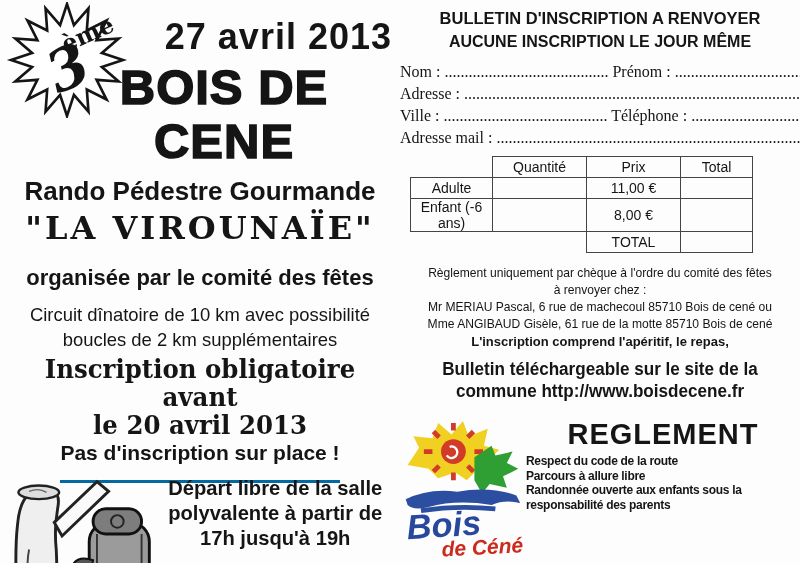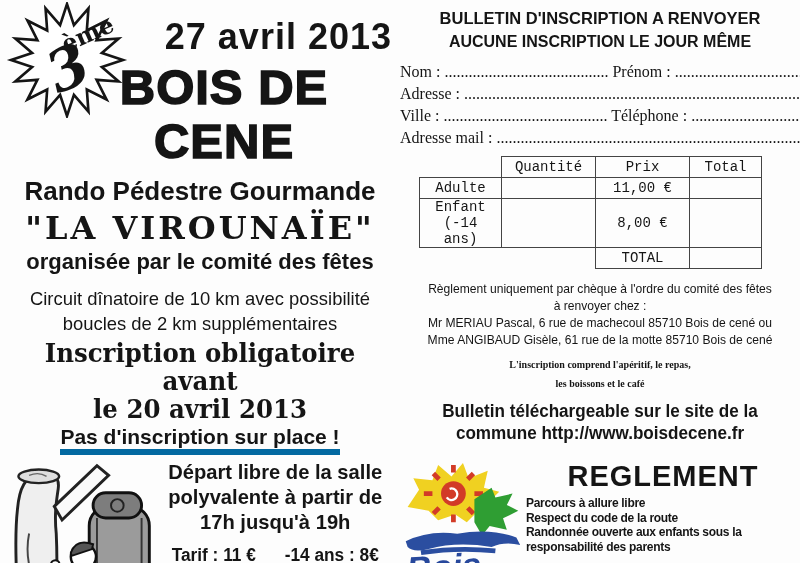--- a/index.html
+++ b/index.html
@@ -22,58 +22,58 @@
   .big-title {
     margin-top:2px; padding-left:48px; text-align:center;
     font-weight:900; font-size:49px; line-height:54px; letter-spacing:1px;
     -webkit-text-stroke:1.6px #151515;
   }
   .subtitle { margin-top:8px; text-align:center; font-weight:700; font-size:26px; }
   .event-name {
     margin-top:2px; text-align:center;
     font-family:"DejaVu Serif", serif; font-weight:700; font-size:32px; letter-spacing:3px;
   }
-  .organizer { margin-top:2px; text-align:center; font-weight:600; font-size:22px; }
+  .organizer { margin-top:18px; text-align:center; font-weight:600; font-size:22px; }
   .circuit { margin-top:11px; text-align:center; font-size:19px; line-height:25px; font-weight:500;
              transform:scaleX(.97); transform-origin:50% 0; }
   .mandatory { margin-top:3px; text-align:center; font-family:"DejaVu Serif", serif;
                font-weight:700; font-size:26px; line-height:28px;
                transform:scaleX(.94); transform-origin:50% 0; }
   .no-onsite { margin-top:2px; text-align:center; font-size:21px; font-weight:800; }
-  .no-onsite span { border-bottom:6px solid #0369a1; padding-bottom:1px; }
+  .no-onsite span { border-bottom:3px solid #0369a1; padding-bottom:16px; }
 
   .bottom-left { display:flex; margin-top:4px; }
   .hiker-wrap { width:160px; flex:0 0 160px; }
   .bl-text { width:246px; transform:scaleX(.96); transform-origin:0 0; }
   .departure { margin-top:6px; text-align:center; font-weight:600; font-size:21px; line-height:25px; }
   .tarif-row { margin-top:11px; display:flex; justify-content:center; gap:30px;
                font-weight:700; font-size:18px; }
 
   
   .r-header { margin-top:8px; text-align:center; font-weight:800; }
   .r-h1 { font-size:16.5px; line-height:20px; }
   .r-h2 { font-size:16.5px; line-height:20px; }
   .r-h2 .dt { font-style:italic; margin-left:6px; }
   .r-h3 { font-size:16px; line-height:27px; }
 
   .form-block { margin-top:6px; font-family:"Liberation Serif", serif; font-size:16px; }
   .form-line { white-space:nowrap; overflow:hidden; height:22px; line-height:22px; }
 
-  table.price { border-collapse:collapse; margin:7px 0 0 19px;
-                font-family:Liberation Mono, monospace; font-size:14px; }
+  table.price { border-collapse:collapse; margin:7px 0 0 10px;
+                font-family:Liberation Sans, sans-serif; font-size:14px; }
   table.price td { border:1px solid #444; text-align:center; height:21px; padding:0 4px; }
   table.price td.c0 { width:82px; }
   table.price td.c1 { width:94px; }
   table.price td.c2 { width:94px; }
   table.price td.c3 { width:72px; }
   table.price td.ghost { border:none; }
 
   .cheque { margin-top:11px; text-align:center; font-size:13px; line-height:17px; font-weight:500;
             transform:scaleX(.93); transform-origin:50% 0; }
-  .includes { margin-top:7px; text-align:center; font-weight:800; font-size:10px; line-height:19px;font-family:Liberation Serif, serif; }
+  .includes { text-align:center; font-weight:800; font-size:13px; line-height:19px; }
   .download { margin-top:7px; text-align:center; font-weight:800; font-size:18px; line-height:22px;
               transform:scaleX(.95); transform-origin:50% 0; }
 
   .bottom-right { display:flex; margin-top:2px; }
   .logo-wrap { width:126px; flex:0 0 126px; }
   .rules-col { width:274px; }
   .reglement-title { text-align:center; font-size:29px; font-weight:600; letter-spacing:1px; margin-top:14px; }
   .rules { list-style:none; margin-top:3px; font-weight:700; font-size:12px;
            letter-spacing:-0.3px; line-height:14.5px; }
 </style>
@@ -180,21 +180,21 @@
         <td class="c2">Prix</td>
         <td class="c3">Total</td>
       </tr>
       <tr>
         <td class="c0">Adulte</td>
         <td class="c1"></td>
         <td class="c2">11,00 €</td>
         <td class="c3"></td>
       </tr>
       <tr>
-        <td class="c0">Enfant (-14 ans)</td>
+        <td class="c0">Enfant (-6 ans)</td>
         <td class="c1"></td>
         <td class="c2">8,00 €</td>
         <td class="c3"></td>
       </tr>
       <tr>
         <td class="c0 ghost"></td>
         <td class="c1 ghost"></td>
         <td class="c2">TOTAL</td>
         <td class="c3"></td>
       </tr>
@@ -203,21 +203,20 @@
 
     <div class="cheque">
       <div>Règlement uniquement par chèque à l'ordre du comité des fêtes</div>
       <div>à renvoyer chez :</div>
       <div>Mr MERIAU Pascal, 6 rue de machecoul 85710 Bois de cené ou</div>
       <div>Mme ANGIBAUD Gisèle, 61 rue de la motte 85710 Bois de cené</div>
     </div>
 
     <div class="includes">
       <div>L'inscription comprend l'apéritif, le repas,</div>
-      <div>les boissons et le café</div>
     </div>
 
     <div class="download">
       <div>Bulletin téléchargeable sur le site de la</div>
       <div>commune http://www.boisdecene.fr</div>
     </div>
 
     <div class="bottom-right">
       <div class="logo-wrap">
         <svg width="124" height="160" viewBox="0 0 130 160">
@@ -231,22 +230,22 @@
           <path d="M6,96 Q30,84 60,88 Q95,82 122,92 L126,100 Q110,96 96,102 Q60,96 30,104 Q14,108 8,102 Z" fill="#2b4ea0"></path>
           <path d="M22,108 Q60,102 100,106" stroke="#2b4ea0" stroke-width="5" fill="none"></path>
           <text x="8" y="138" font-size="36" font-style="italic" font-weight="bold" fill="#27489c" transform="rotate(-4 8 138)">Bois</text>
           <text x="44" y="156" font-size="22" font-style="italic" font-weight="bold" fill="#cc2a1d" transform="rotate(-3 44 156)">de Céné</text>
         </svg>
       </div>
 
       <div class="rules-col">
         <div class="reglement-title">REGLEMENT</div>
         <ul class="rules">
+          <li>Respect du code de la route</li>
           <li>Parcours à allure libre</li>
-          <li>Respect du code de la route</li>
           <li>Randonnée ouverte aux enfants sous la responsabilité des parents</li>
 
         </ul>
 
       </div>
     </div>
   </div>
 </div>
 
 </body></html>

